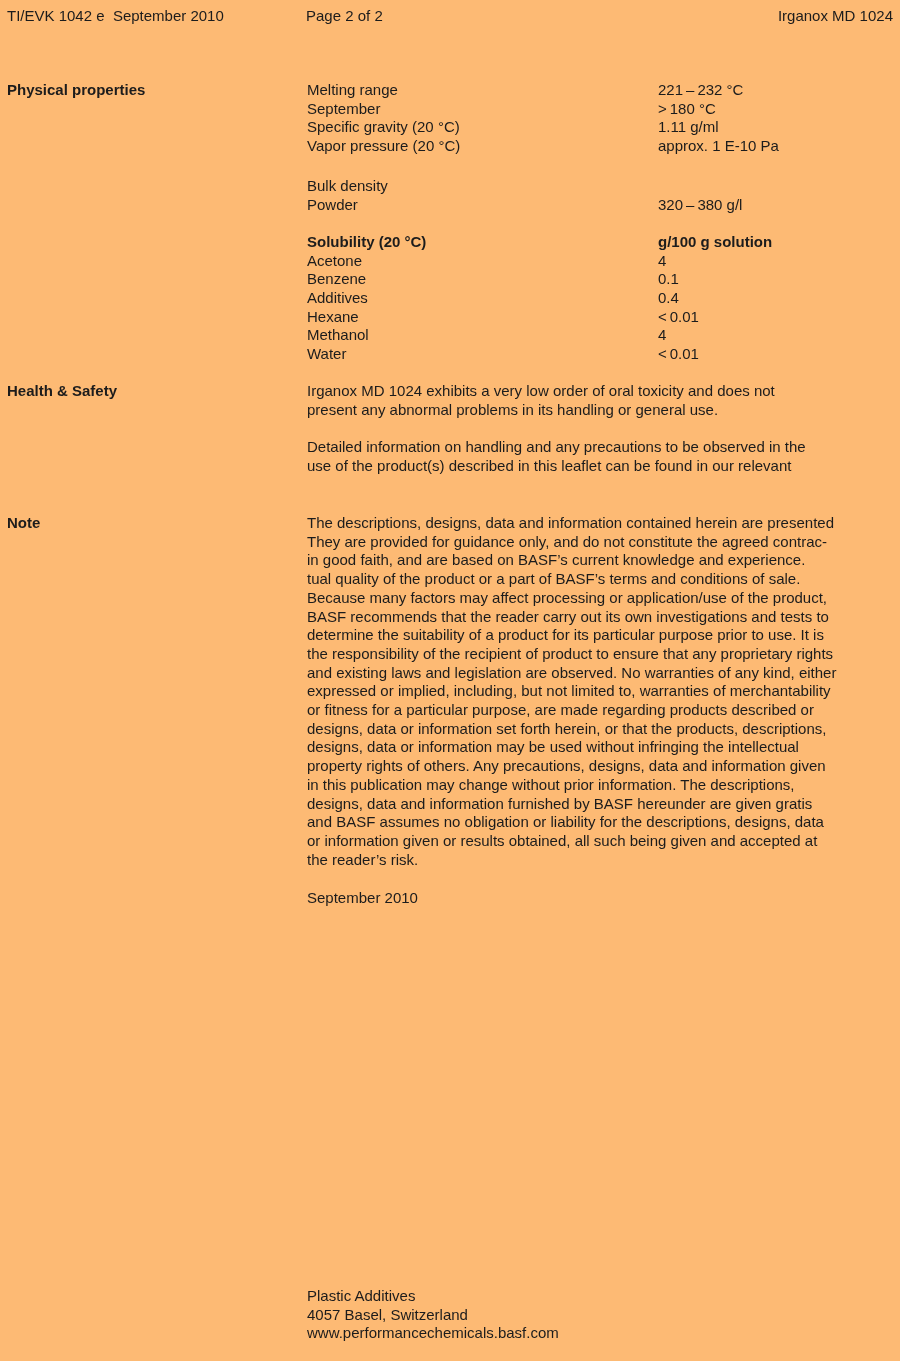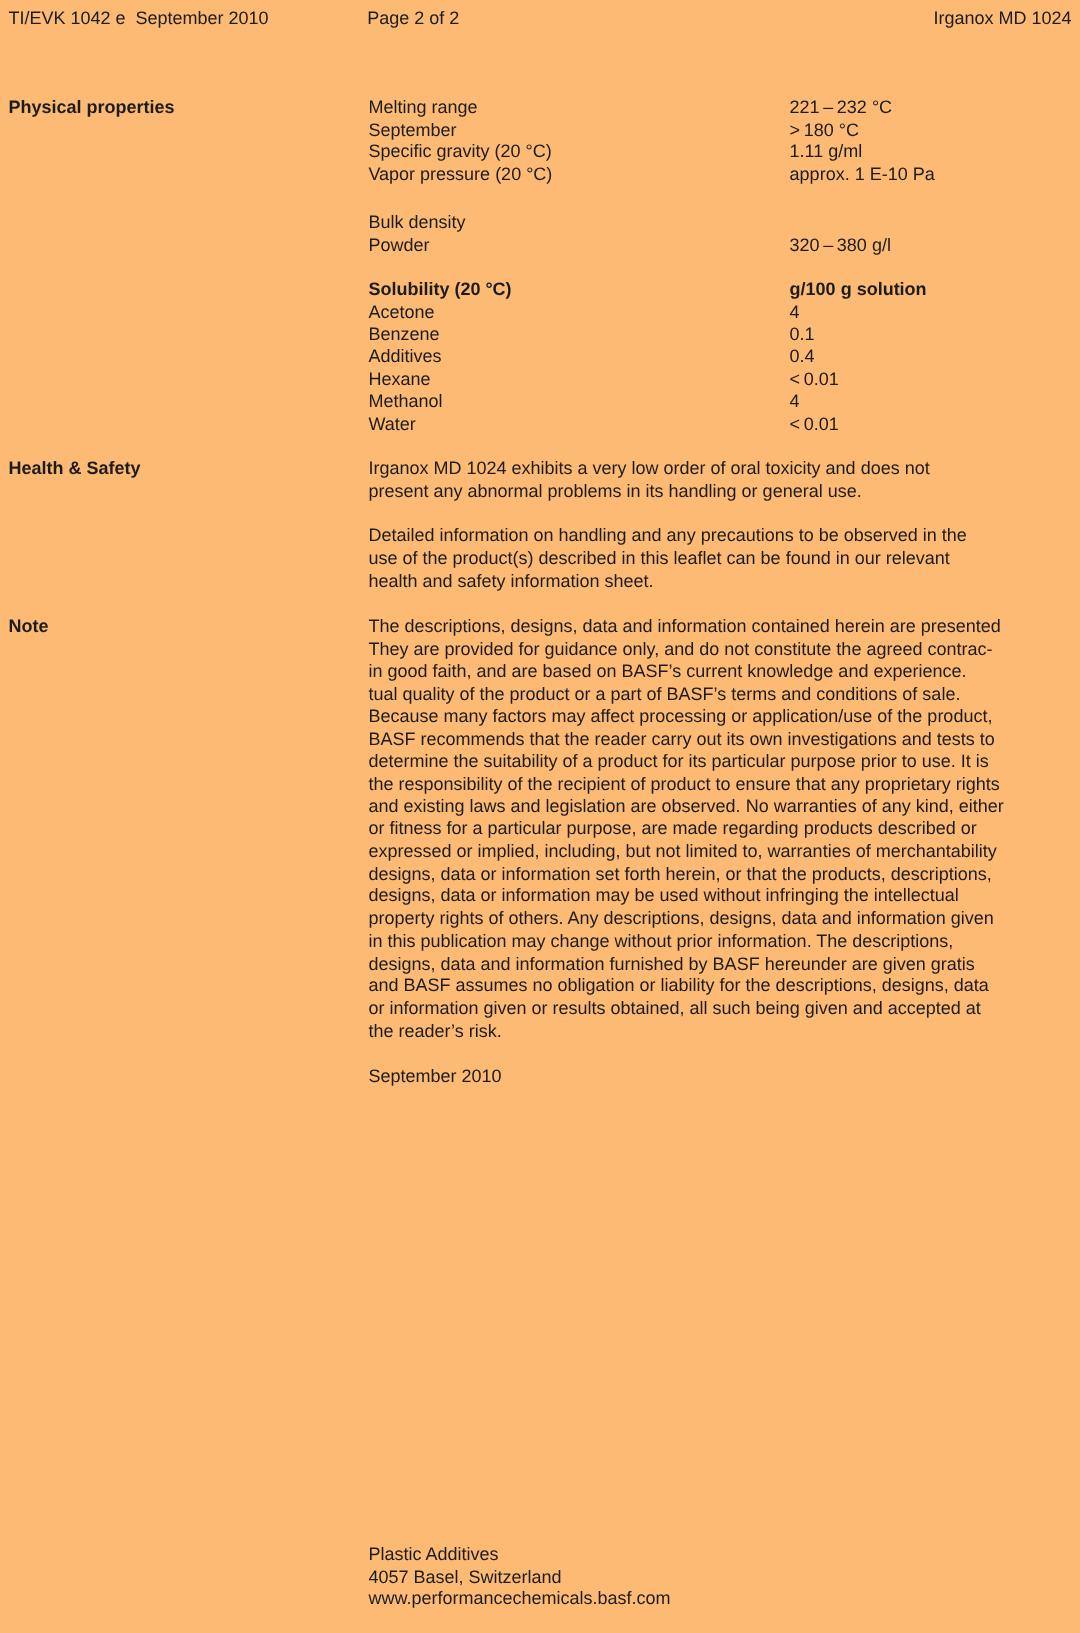--- a/index.html
+++ b/index.html
@@ -99,40 +99,39 @@
 
   <div class="abs sec-title" style="top:382px">Health &amp; Safety</div>
   <div class="abs content" style="top:382px">
     <div class="para">
         <div>Irganox MD 1024 exhibits a very low order of oral toxicity and does not</div>
         <div>present any abnormal problems in its handling or general use.</div>
       </div>
     <div class="para">
         <div>Detailed information on handling and any precautions to be observed in the</div>
         <div>use of the product(s) described in this leaflet can be found in our relevant</div>
-        <div>health and safety information sheet.</div>
       </div>
   </div>
 
   <div class="abs sec-title" style="top:514px">Note</div>
   <div class="abs content" style="top:514px">
       <div>The descriptions, designs, data and information contained herein are presented</div>
       <div>They are provided for guidance only, and do not constitute the agreed contrac-</div>
       <div>in good faith, and are based on BASF’s current knowledge and experience.</div>
       <div>tual quality of the product or a part of BASF’s terms and conditions of sale.</div>
       <div>Because many factors may affect processing or application/use of the product,</div>
       <div>BASF recommends that the reader carry out its own investigations and tests to</div>
       <div>determine the suitability of a product for its particular purpose prior to use. It is</div>
       <div>the responsibility of the recipient of product to ensure that any proprietary rights</div>
       <div>and existing laws and legislation are observed. No warranties of any kind, either</div>
+      <div>expressed or implied, including, but not limited to, warranties of merchantability</div>
       <div>or fitness for a particular purpose, are made regarding products described or</div>
-      <div>expressed or implied, including, but not limited to, warranties of merchantability</div>
       <div>designs, data or information set forth herein, or that the products, descriptions,</div>
       <div>designs, data or information may be used without infringing the intellectual</div>
-      <div>property rights of others. Any descriptions, designs, data and information given</div>
+      <div>property rights of others. Any precautions, designs, data and information given</div>
       <div>in this publication may change without prior information. The descriptions,</div>
       <div>designs, data and information furnished by BASF hereunder are given gratis</div>
       <div>and BASF assumes no obligation or liability for the descriptions, designs, data</div>
       <div>or information given or results obtained, all such being given and accepted at</div>
       <div>the reader’s risk.</div>
     </div>
   <div class="abs content" style="top:889px">September 2010</div>
 
   <div class="abs content" style="top:1287px">
       <div>Plastic Additives</div>

